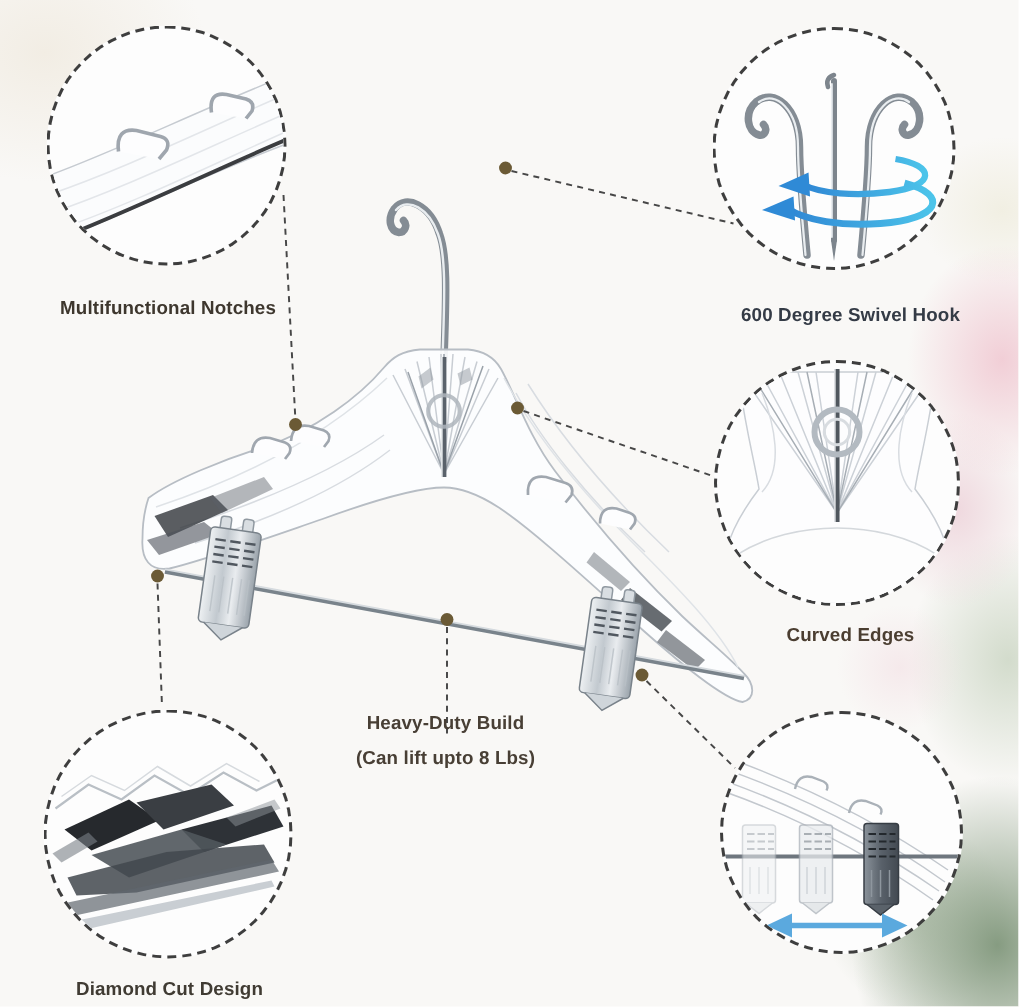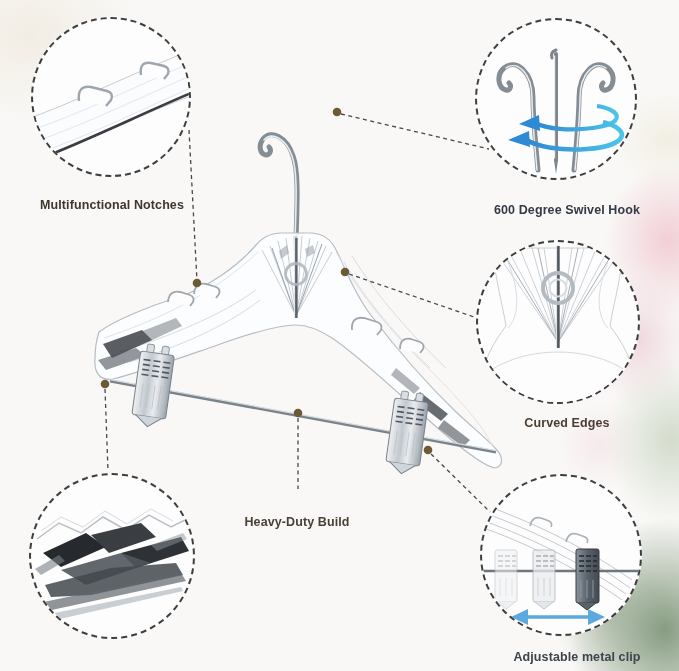--- a/index.html
+++ b/index.html
@@ -25,21 +25,21 @@
   .callout svg{display:block;}
   #c-notch  {left:31px; top:17px;  width:160px;height:160px;}
   #c-hook   {left:475px;top:18px;  width:162px;height:162px;}
   #c-curve  {left:476px;top:240px; width:164px;height:164px;}
   #c-diamond{left:29px; top:473px; width:166px;height:166px;}
   #c-clip   {left:480px;top:474px; width:162px;height:162px;}
   .lbl{position:absolute;font-weight:700;font-size:12.5px;line-height:22px;text-align:center;letter-spacing:.1px;}
   #l-notch  {left:32px; top:194px;width:160px;color:#3e372e;}
   #l-hook   {left:487px;top:199px;width:160px;color:#343b46;}
   #l-curve  {left:487px;top:412px;width:160px;color:#4b3e31;line-height:23px;}
-  #l-heavy  {left:217px;top:511px;width:160px;color:#483f35;line-height:23px;}
+  #l-heavy  {left:217px;top:471px;width:160px;color:#483f35;line-height:23px;}
   #l-diamond{left:33px; top:648px;width:160px;color:#403b33;}
   #l-clip   {left:497px;top:646px;width:160px;color:#3d444b;}
 </style>
 </head>
 <body>
 
 <div class="stage">
 
   <svg class="scene" width="679" height="671" viewBox="0 0 679 671">
     <defs>
@@ -270,15 +270,16 @@
     </svg>
   </div>
 
   <div class="lbl" id="l-notch">Multifunctional Notches</div>
   <div class="lbl" id="l-hook">600 Degree Swivel Hook</div>
   <div class="lbl" id="l-curve">
     <div>Curved Edges</div>
   </div>
   <div class="lbl" id="l-heavy">
     <div>Heavy-Duty Build</div>
-  </div>
-  <div class="lbl" id="l-clip">Adjustable metal clip</div>
+    <div>(Can lift upto 8 Lbs)</div>
+  </div>
+  <div class="lbl" id="l-diamond">Diamond Cut Design</div>
 </div>
 
 </body></html>

